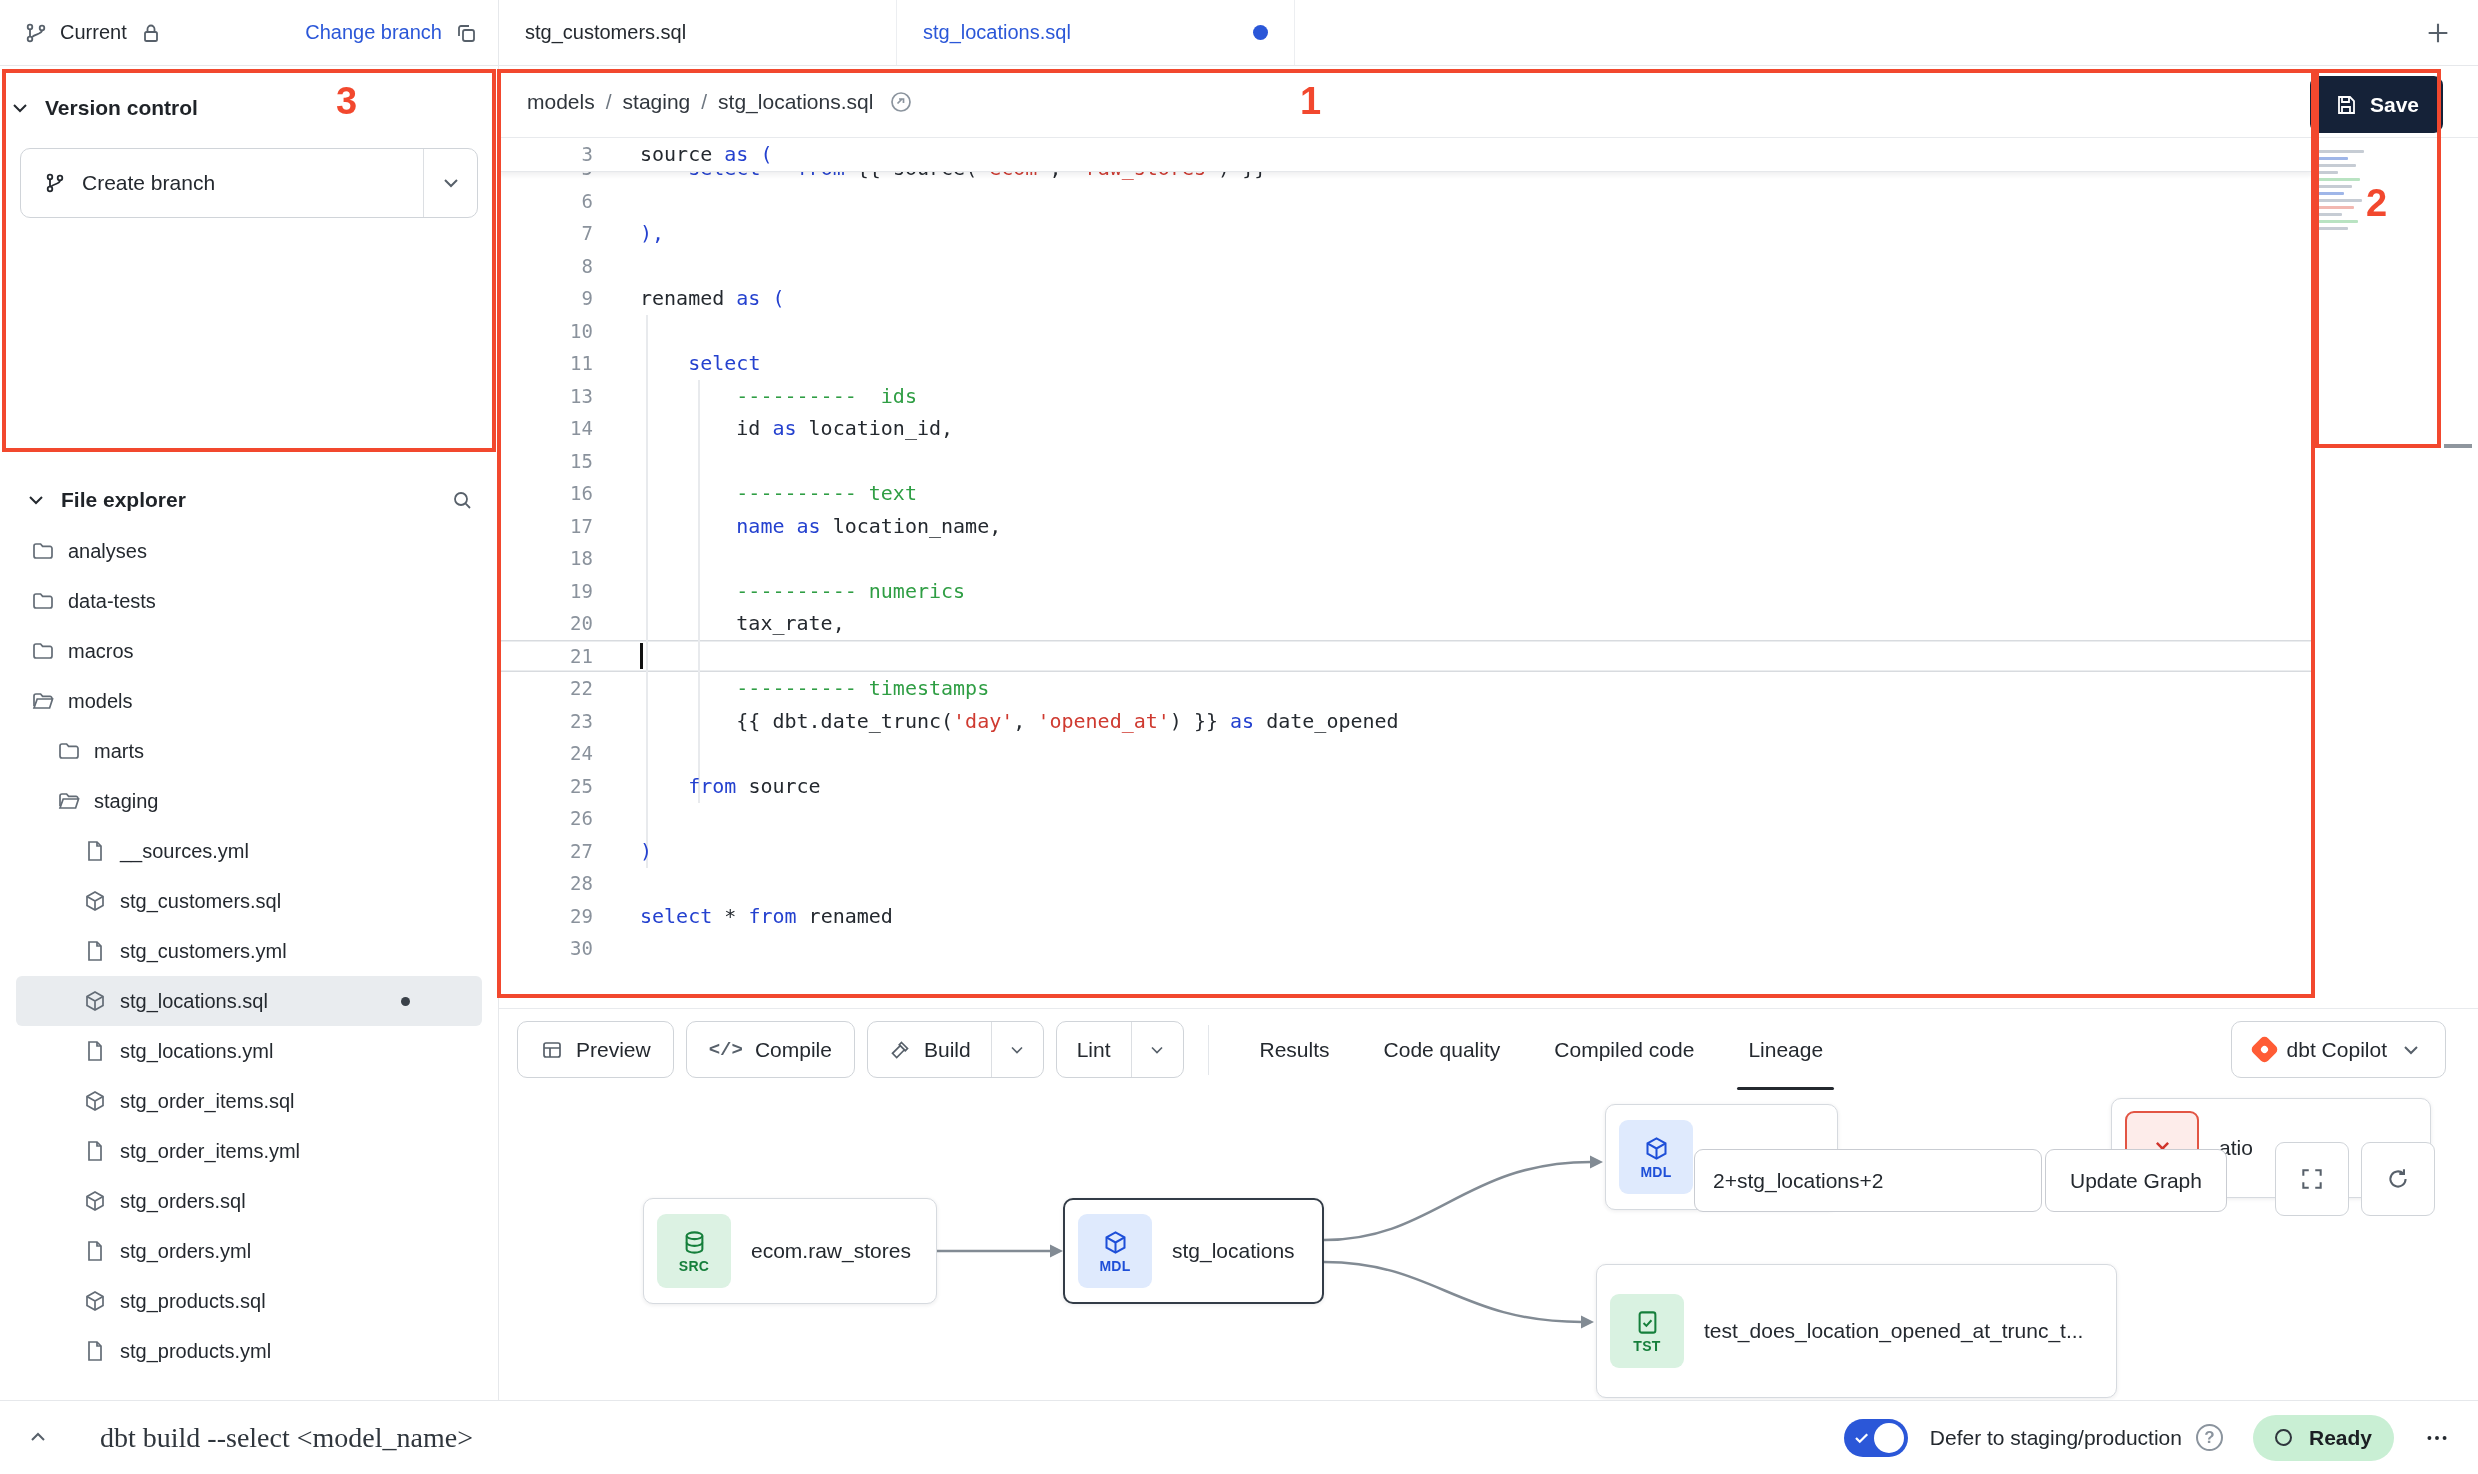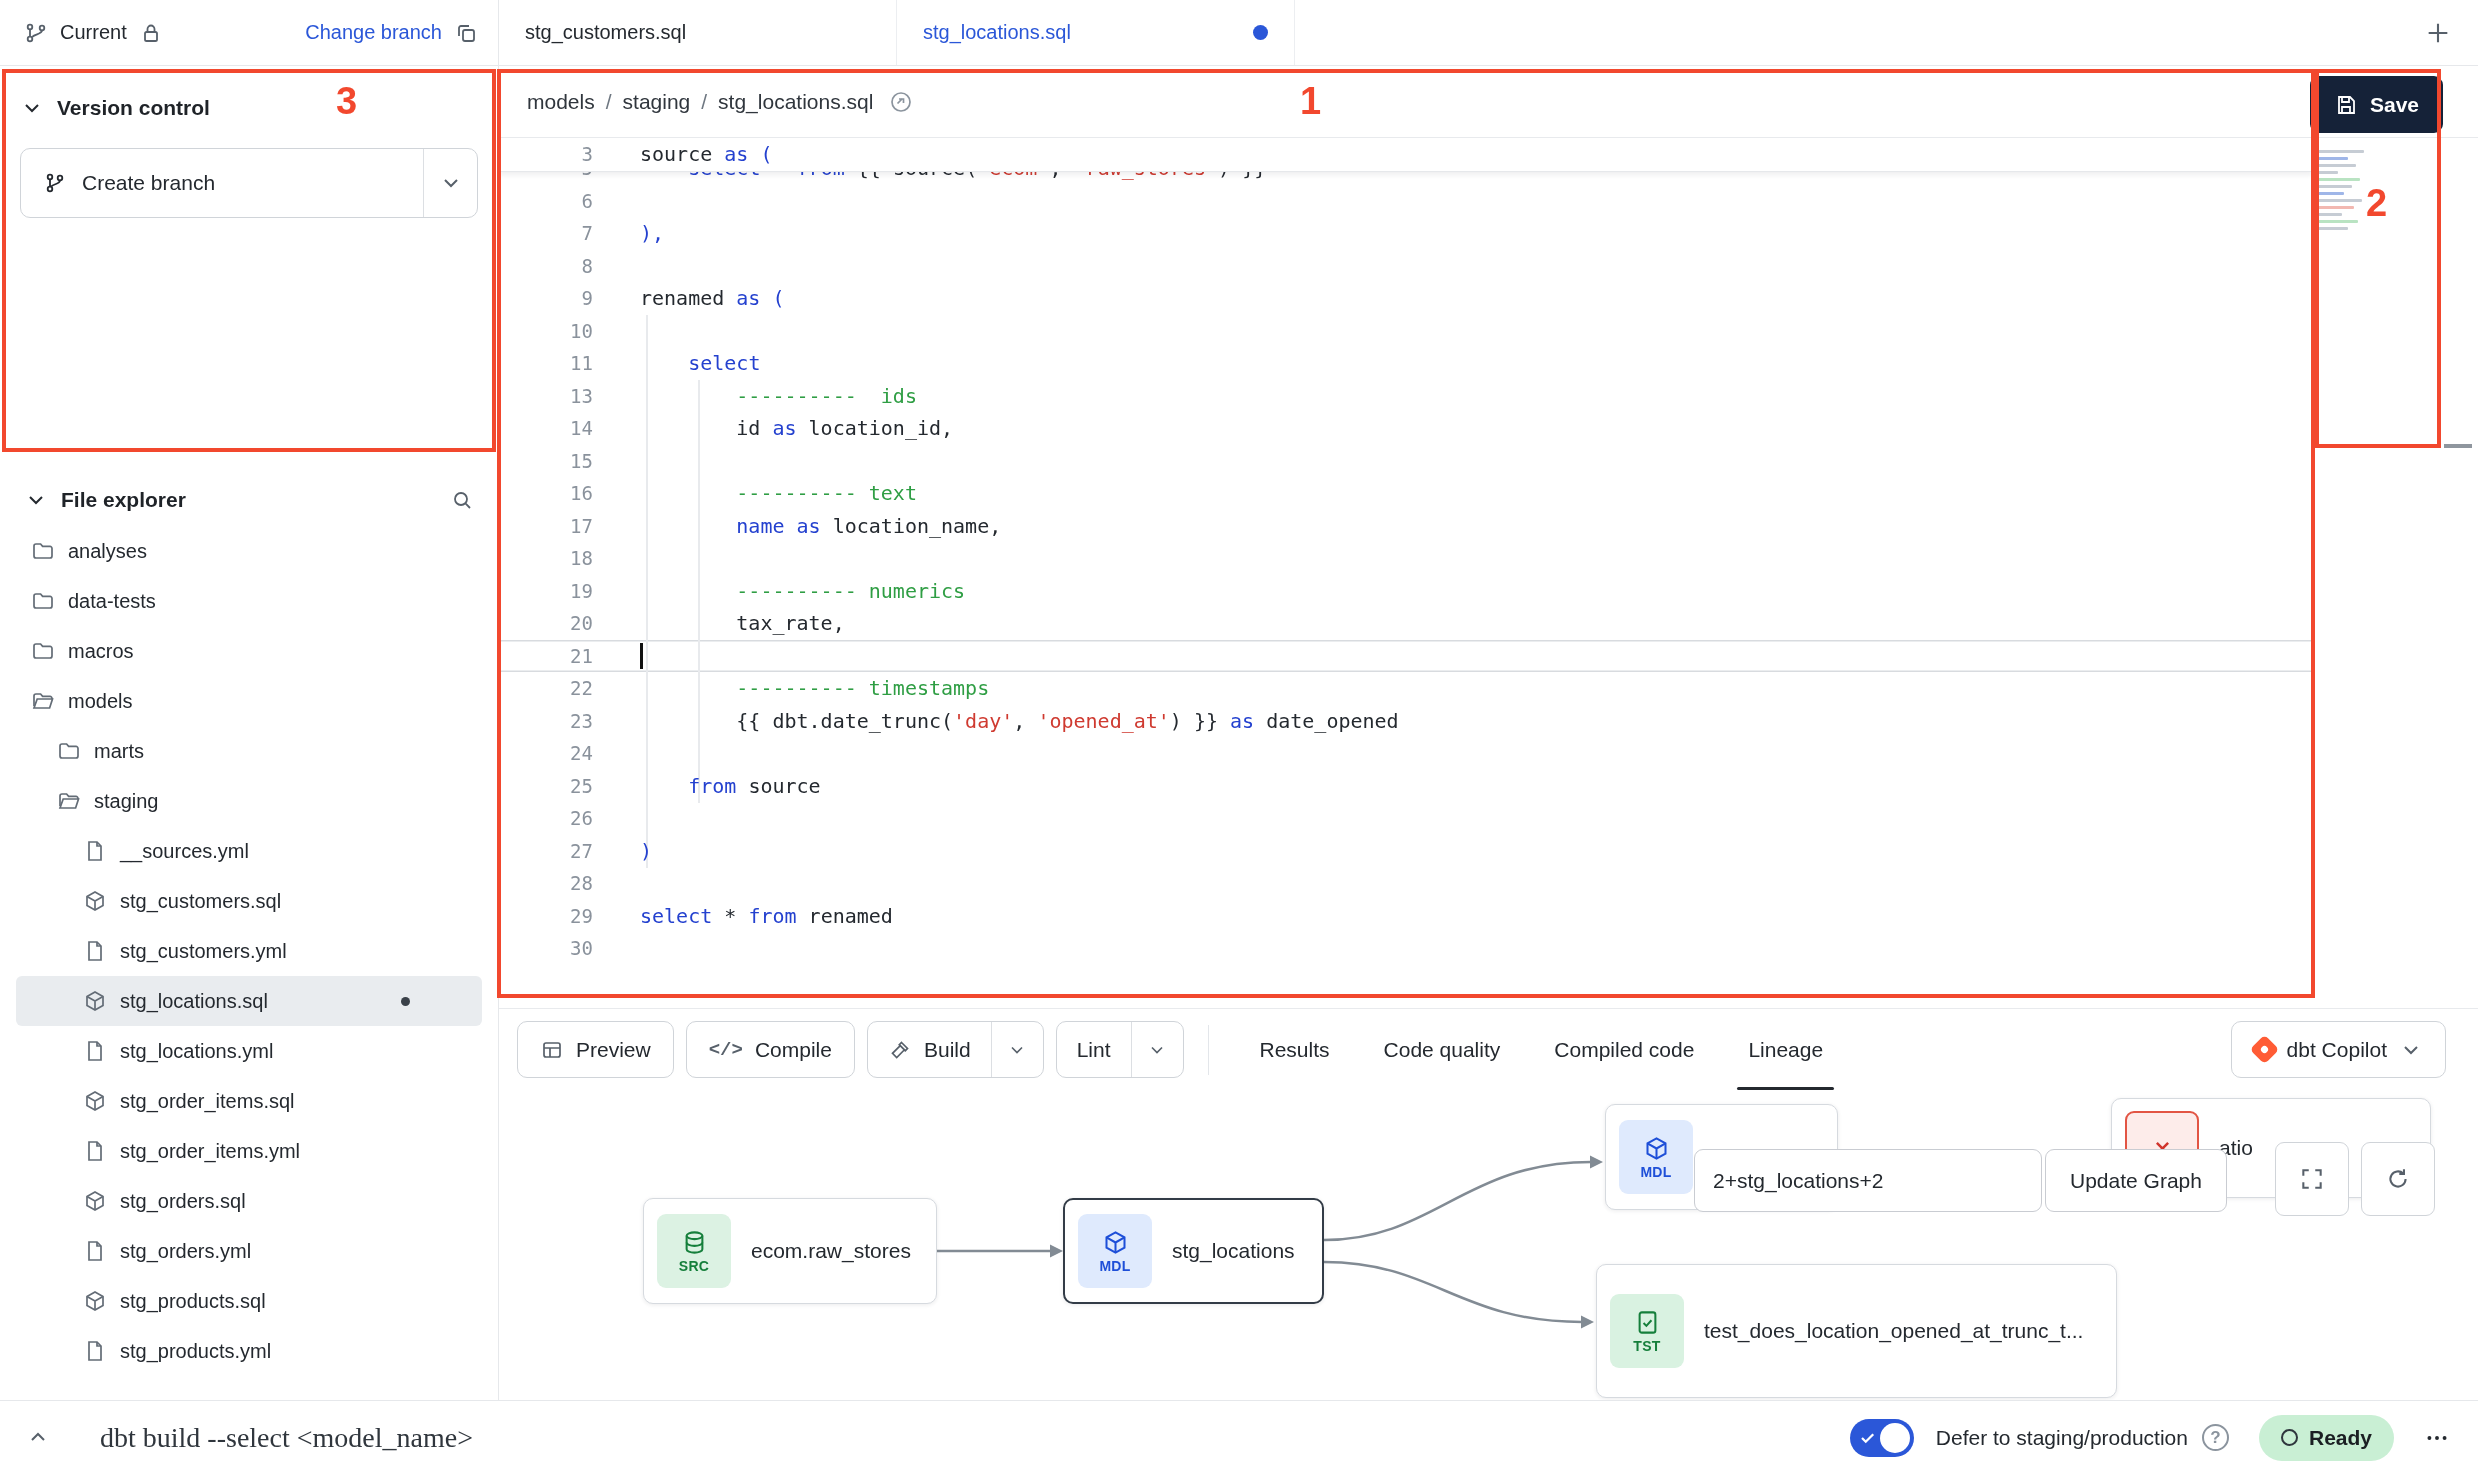--- a/index.html
+++ b/index.html
@@ -20,21 +20,21 @@
   .tab{width:398px;display:flex;align-items:center;padding:0 26px;font-size:20px;
     color:#24292f;border-right:1px solid #eceef1;cursor:pointer;}
   .tab.active{color:#2b57d8;}
   .tab .dot{width:15px;height:15px;border-radius:50%;background:#2b57d8;margin-left:auto;flex:0 0 auto;}
   .newtab{margin-left:auto;margin-right:26px;align-self:center;background:none;border:none;cursor:pointer;}
 
   
   .sidebar{position:absolute;top:66px;left:0;width:499px;bottom:74px;background:#fff;
     border-right:1px solid #e6e8eb;overflow:hidden;}
   .vc-header,.fe-header{display:flex;align-items:center;gap:13px;}
-  .vc-header{padding:30px 24px 0 20px;}
+  .vc-header{padding:30px 24px 0 8px;}
   .panel-title{font-size:21px;font-weight:700;color:#1f2328;}
   .create-branch{margin:28px 20px 0 20px;height:70px;border:1px solid #d0d4d9;border-radius:10px;
     display:flex;align-items:stretch;background:#fff;cursor:pointer;}
   .cb-main{flex:1;display:flex;align-items:center;gap:15px;padding:0 22px;font-size:21px;color:#24292f;}
   .cb-caret{width:54px;border-left:1px solid #dcdfe3;display:flex;align-items:center;justify-content:center;}
   .fe{position:absolute;top:400px;left:0;right:0;bottom:0;}
   .fe-header{padding:22px 24px 14px 24px;}
   .fe-search{margin-left:auto;cursor:pointer;}
   .tree{overflow:hidden;}
   .trow{height:50px;display:flex;align-items:center;gap:13px;margin:0 16px;border-radius:6px;
@@ -138,21 +138,21 @@
   .toggle{width:64px;height:38px;border-radius:19px;background:#2b57d8;position:relative;
     cursor:pointer;flex:0 0 auto;}
   .toggle .check{position:absolute;left:9px;top:10px;}
   .toggle .knob{position:absolute;right:4px;top:4px;width:30px;height:30px;border-radius:50%;background:#fff;}
   .defer-label{margin-left:22px;font-size:21px;color:#24292f;}
   .help{margin-left:14px;width:27px;height:27px;border-radius:50%;border:2px solid #8b949e;
     color:#8b949e;font-size:17px;font-weight:bold;display:flex;align-items:center;
     justify-content:center;cursor:pointer;}
   .help::after{content:"?";}
   .ready{margin-left:30px;height:46px;padding:0 22px;border-radius:23px;background:#c9efd4;
-    display:flex;align-items:center;gap:11px;cursor:default;}
+    display:flex;align-items:center;gap:17px;cursor:default;}
   .ready .ring{width:17px;height:17px;border-radius:50%;border:2.5px solid #2f363d;}
   .ready .txt{font-size:21px;font-weight:600;color:#1b1f23;}
   .more-btn{margin-left:26px;background:none;border:none;cursor:pointer;padding:4px;}
 
   
   .abox{position:absolute;border:4px solid #f2482e;z-index:40;pointer-events:none;}
   #box1{left:497px;top:69px;width:1818px;height:929px;}
   #box2{left:2315px;top:69px;width:126px;height:379px;}
   #box3{left:2px;top:69px;width:494px;height:383px;}
   .anum{position:absolute;z-index:41;color:#f2482e;font-size:38px;font-weight:bold;}

